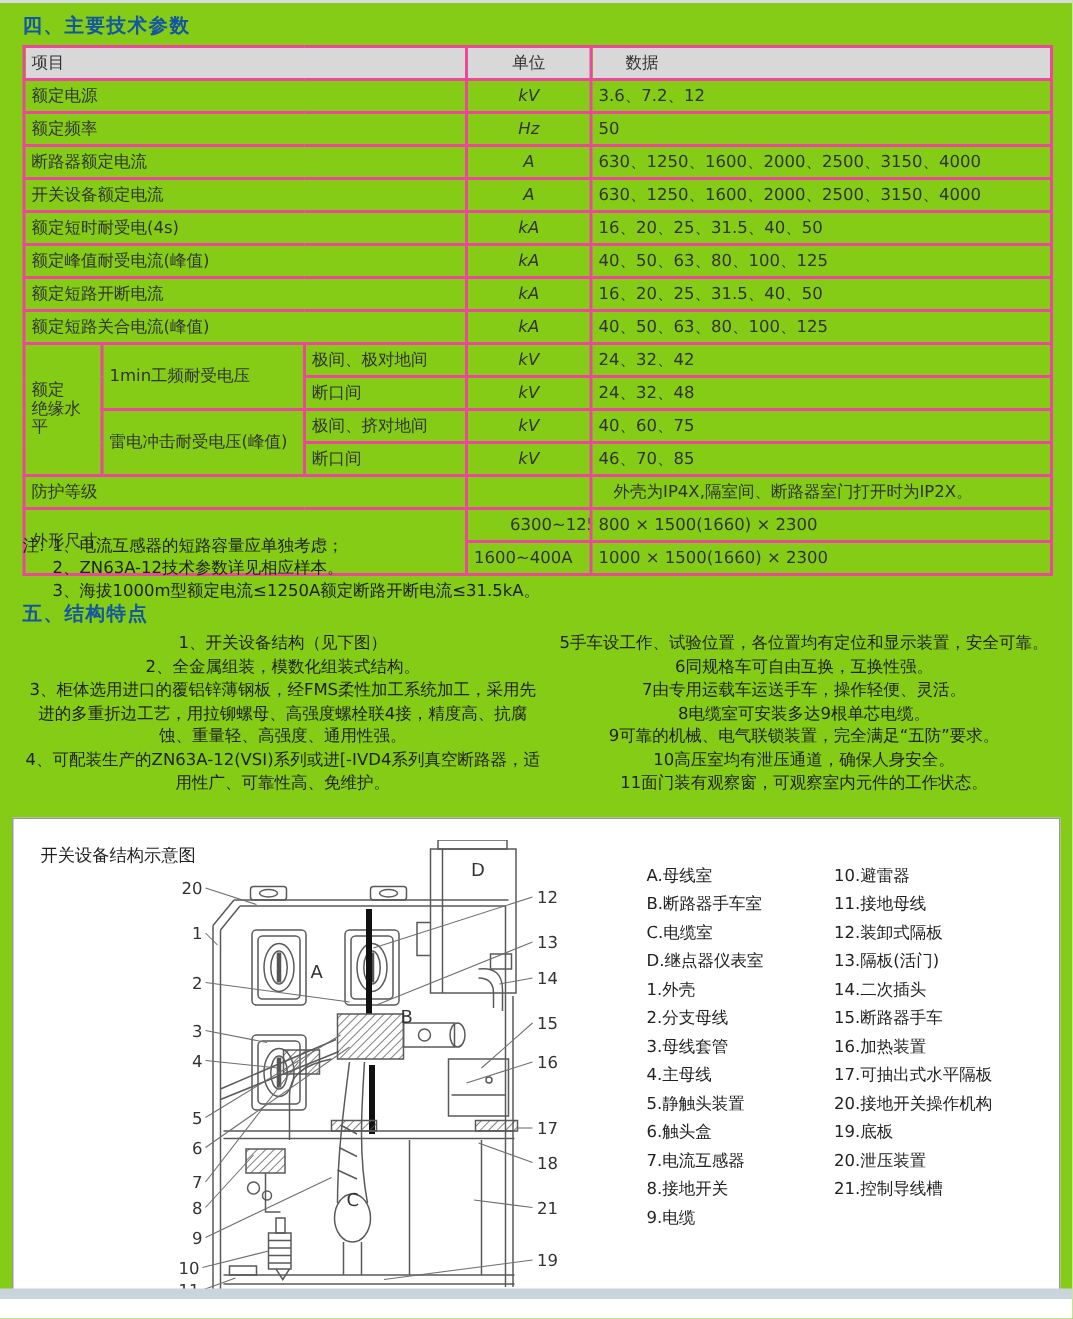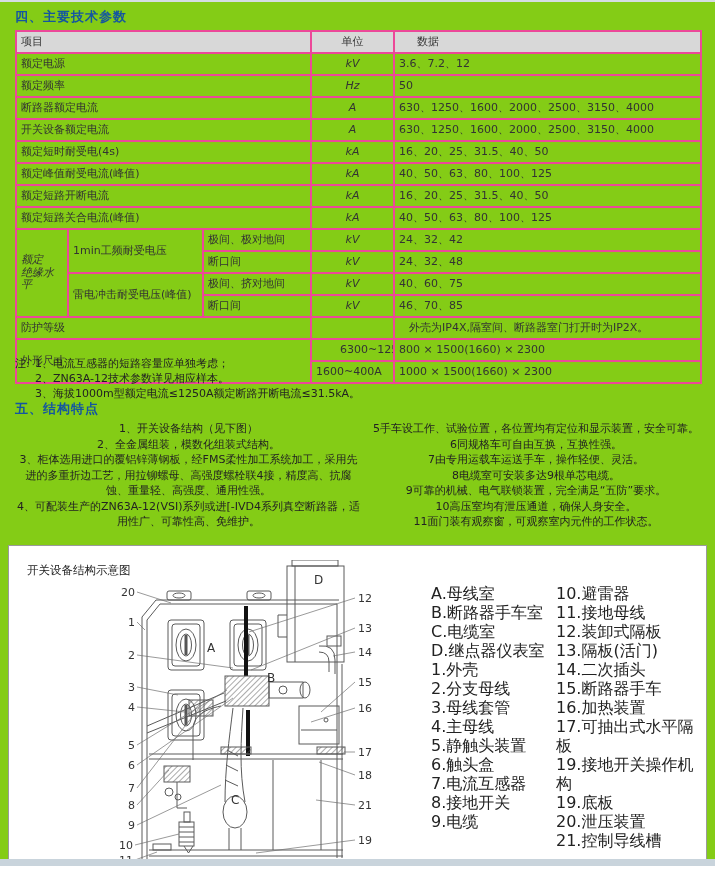--- a/index.html
+++ b/index.html
@@ -13,41 +13,41 @@
   #sec5-title{top:400px;}
 
   
   table.params{position:absolute;left:15px;top:30px;width:685px;border-collapse:collapse;font-size:11px;color:#333;table-layout:fixed;}
   table.params td,table.params th{border:2px solid #ec4899;height:20px;padding:0 4px;font-weight:normal;line-height:1.15;overflow:hidden;}
   table.params{border:1px solid #5f5f5f;}
   th.hdr{background:#d8d8d8;text-align:left;}
   td.item{text-align:left;padding-left:8px;}
   td.unit{text-align:center;font-style:italic;}
   td.data{text-align:left;padding-left:22px;}
-  td.group{white-space:pre-line;padding-left:6px;font-style:italic;}
+  td.group{white-space:pre-line;padding-left:6px;}
   td.sub{padding-left:6px;}
   td.scope{padding-left:6px;}
   td.dimrow{height:21px;text-align:center;}
 
   
   .notes{position:absolute;left:15px;top:356px;font-size:11px;line-height:15px;color:#222;}
   .notes .row{display:flex;}
   .notes .prefix{width:20px;}
   .notes .indent{width:20px;}
 
   
   .feat-col{position:absolute;top:421px;font-size:11px;line-height:15.5px;color:#222;}
   #feat-left{left:15px;width:347px;}
   #feat-right{left:365px;width:342px;}
   .feat-item{margin:0;text-align:center;}
 
   
   .diagram-box{position:absolute;left:8px;top:545px;width:697px;height:326px;border:1px solid #9a9a9a;background:#fff;}
   .diagram-title{position:absolute;left:18px;top:17px;font-size:11.5px;color:#222;}
-  .legend{position:absolute;top:38px;font-size:16px;line-height:19px;color:#222;}
+  .legend{position:absolute;top:28px;font-size:11px;line-height:19px;color:#222;}
   #legend-col1{left:422px;}
   #legend-col2{left:547px;}
   svg.schematic{position:absolute;left:7px;top:14px;}
   svg.schematic text{font-family:"DejaVu Sans","Liberation Sans",sans-serif;}
 </style>
 </head>
 <body>
 
 <div class="page">
   <div class="edge-top"></div>
@@ -355,21 +355,21 @@
     </div>
     <div id="legend-col2" class="legend">
       <div>10.避雷器</div>
       <div>11.接地母线</div>
       <div>12.装卸式隔板</div>
       <div>13.隔板(活门)</div>
       <div>14.二次插头</div>
       <div>15.断路器手车</div>
       <div>16.加热装置</div>
       <div>17.可抽出式水平隔板</div>
-      <div>19.接地开关操作机构</div>
+      <div>20.接地开关操作机构</div>
       <div>19.底板</div>
       <div>20.泄压装置</div>
       <div>21.控制导线槽</div>
     </div>
   </div>
 
   <div class="edge-bottom"></div>
 </div>
 
 </body></html>

